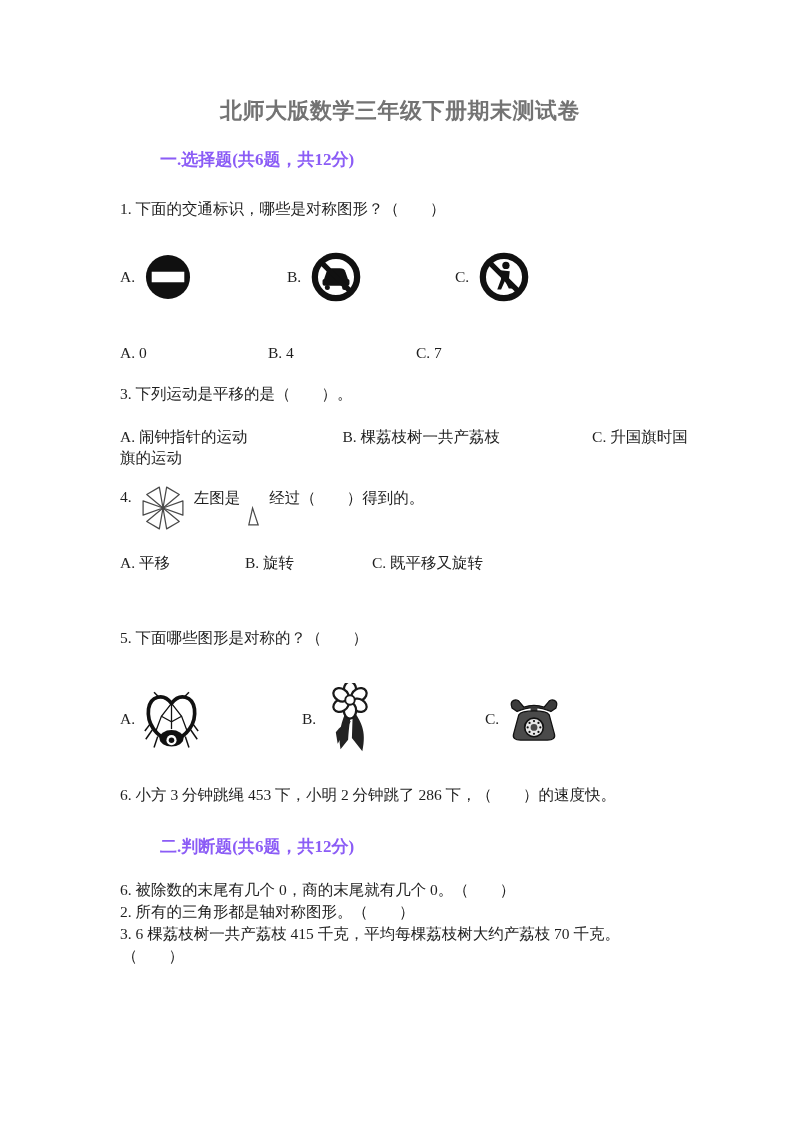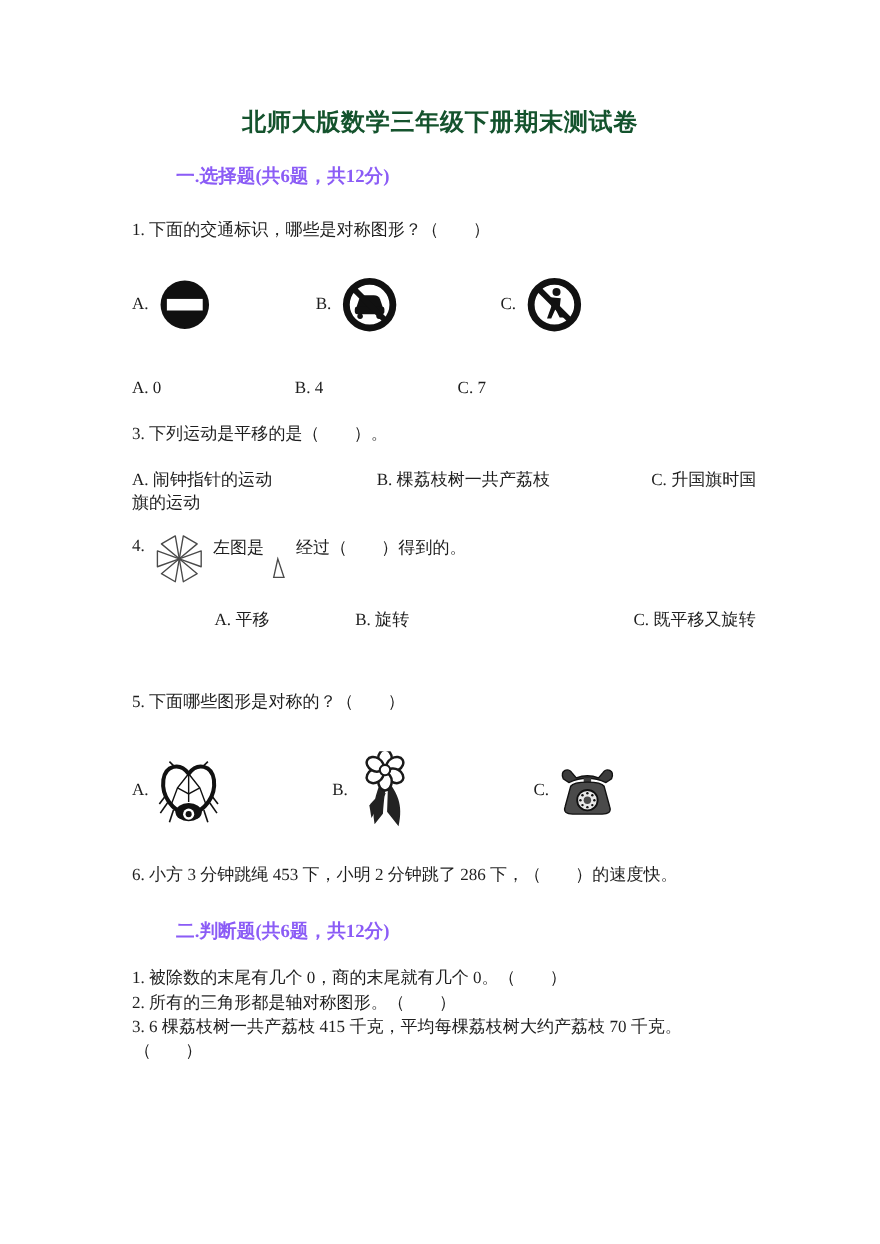--- a/index.html
+++ b/index.html
@@ -3,34 +3,34 @@
 <meta charset="utf-8">
 <style>
   * { margin:0; padding:0; box-sizing:border-box; }
   html,body { background:#ffffff; }
   .page {
     width:800px; height:1131px; background:#ffffff; overflow:hidden;
     font-family:"Liberation Serif","DejaVu Serif",serif;
     color:#1e1e1e; padding-top:96px; position:relative;
   }
   .title {
-    text-align:center; font-size:22px; font-weight:bold; color:#14532d;
+    text-align:center; font-size:22px; font-weight:bold; color:#737373;
     margin-bottom:22px; letter-spacing:0.5px;
   }
   .content { margin-left:120px; margin-right:113px; font-size:15.5px; }
   .sec-header { font-size:17px; font-weight:bold; color:#8b5cf6; margin-bottom:28px;margin-left:40px; }
   .q-text { margin-bottom:30px; }
   .mb42 { margin-bottom:42px; } .mb34 { margin-bottom:34px; }
   .mb32 { margin-bottom:32px; } .mb30 { margin-bottom:30px; }
   .mb29 { margin-bottom:29px; }
   .mb22 { margin-bottom:22px; } .mb21 { margin-bottom:21px; } .mb54 { margin-bottom:54px; }
 
   .opts { display:grid; align-items:start; }
   .opts-q2 { grid-template-columns:148px 148px 1fr; }
-  .opts-q4 { grid-template-columns:125px 127px 1fr;text-align:right; }
+  .opts-q4 { grid-template-columns:125px 127px 1fr; }
   .opts-q6 { grid-template-columns:131px 134px 1fr; }
 
   .signs-row { display:grid; grid-template-columns:167px 168px 1fr; align-items:center; }
   .sign-cell { display:flex; align-items:center; gap:10px; }
   .imgs-row { display:grid; grid-template-columns:182px 183px 1fr; align-items:center; }
   .img-cell { display:flex; align-items:center; gap:8px; }
 
   .q3-opts { width:570px; margin-bottom:20px; line-height:21px; }
   .q3-gap-a { margin-right:95px; } .q3-gap-b { margin-right:92px; }
 
@@ -187,19 +187,19 @@
             <circle cx="32" cy="29.5" r="1.3"></circle>
               <circle cx="37.3" cy="31.7" r="1.3"></circle>
           </g>
         </svg>
       </div>
     </div>
 
     <div class="q-text mb29">6. 小方 3 分钟跳绳 453 下，小明 2 分钟跳了 286 下，（　　）的速度快。</div>
 
     <div class="sec-header mb21">二.判断题(共6题，共12分)</div>
-    <div class="judge-item">1. 被除数的末尾有几个 0，商的末尾就有几个 0。（　　）</div>
+    <div class="judge-item">6. 被除数的末尾有几个 0，商的末尾就有几个 0。（　　）</div>
     <div class="judge-item">2. 所有的三角形都是轴对称图形。（　　）</div>
     <div class="judge-item">3. 6 棵荔枝树一共产荔枝 415 千克，平均每棵荔枝树大约产荔枝 70 千克。</div>
     <div class="judge-wrap">（　　）</div>
 
   </div>
 </div>
 
 </body></html>

